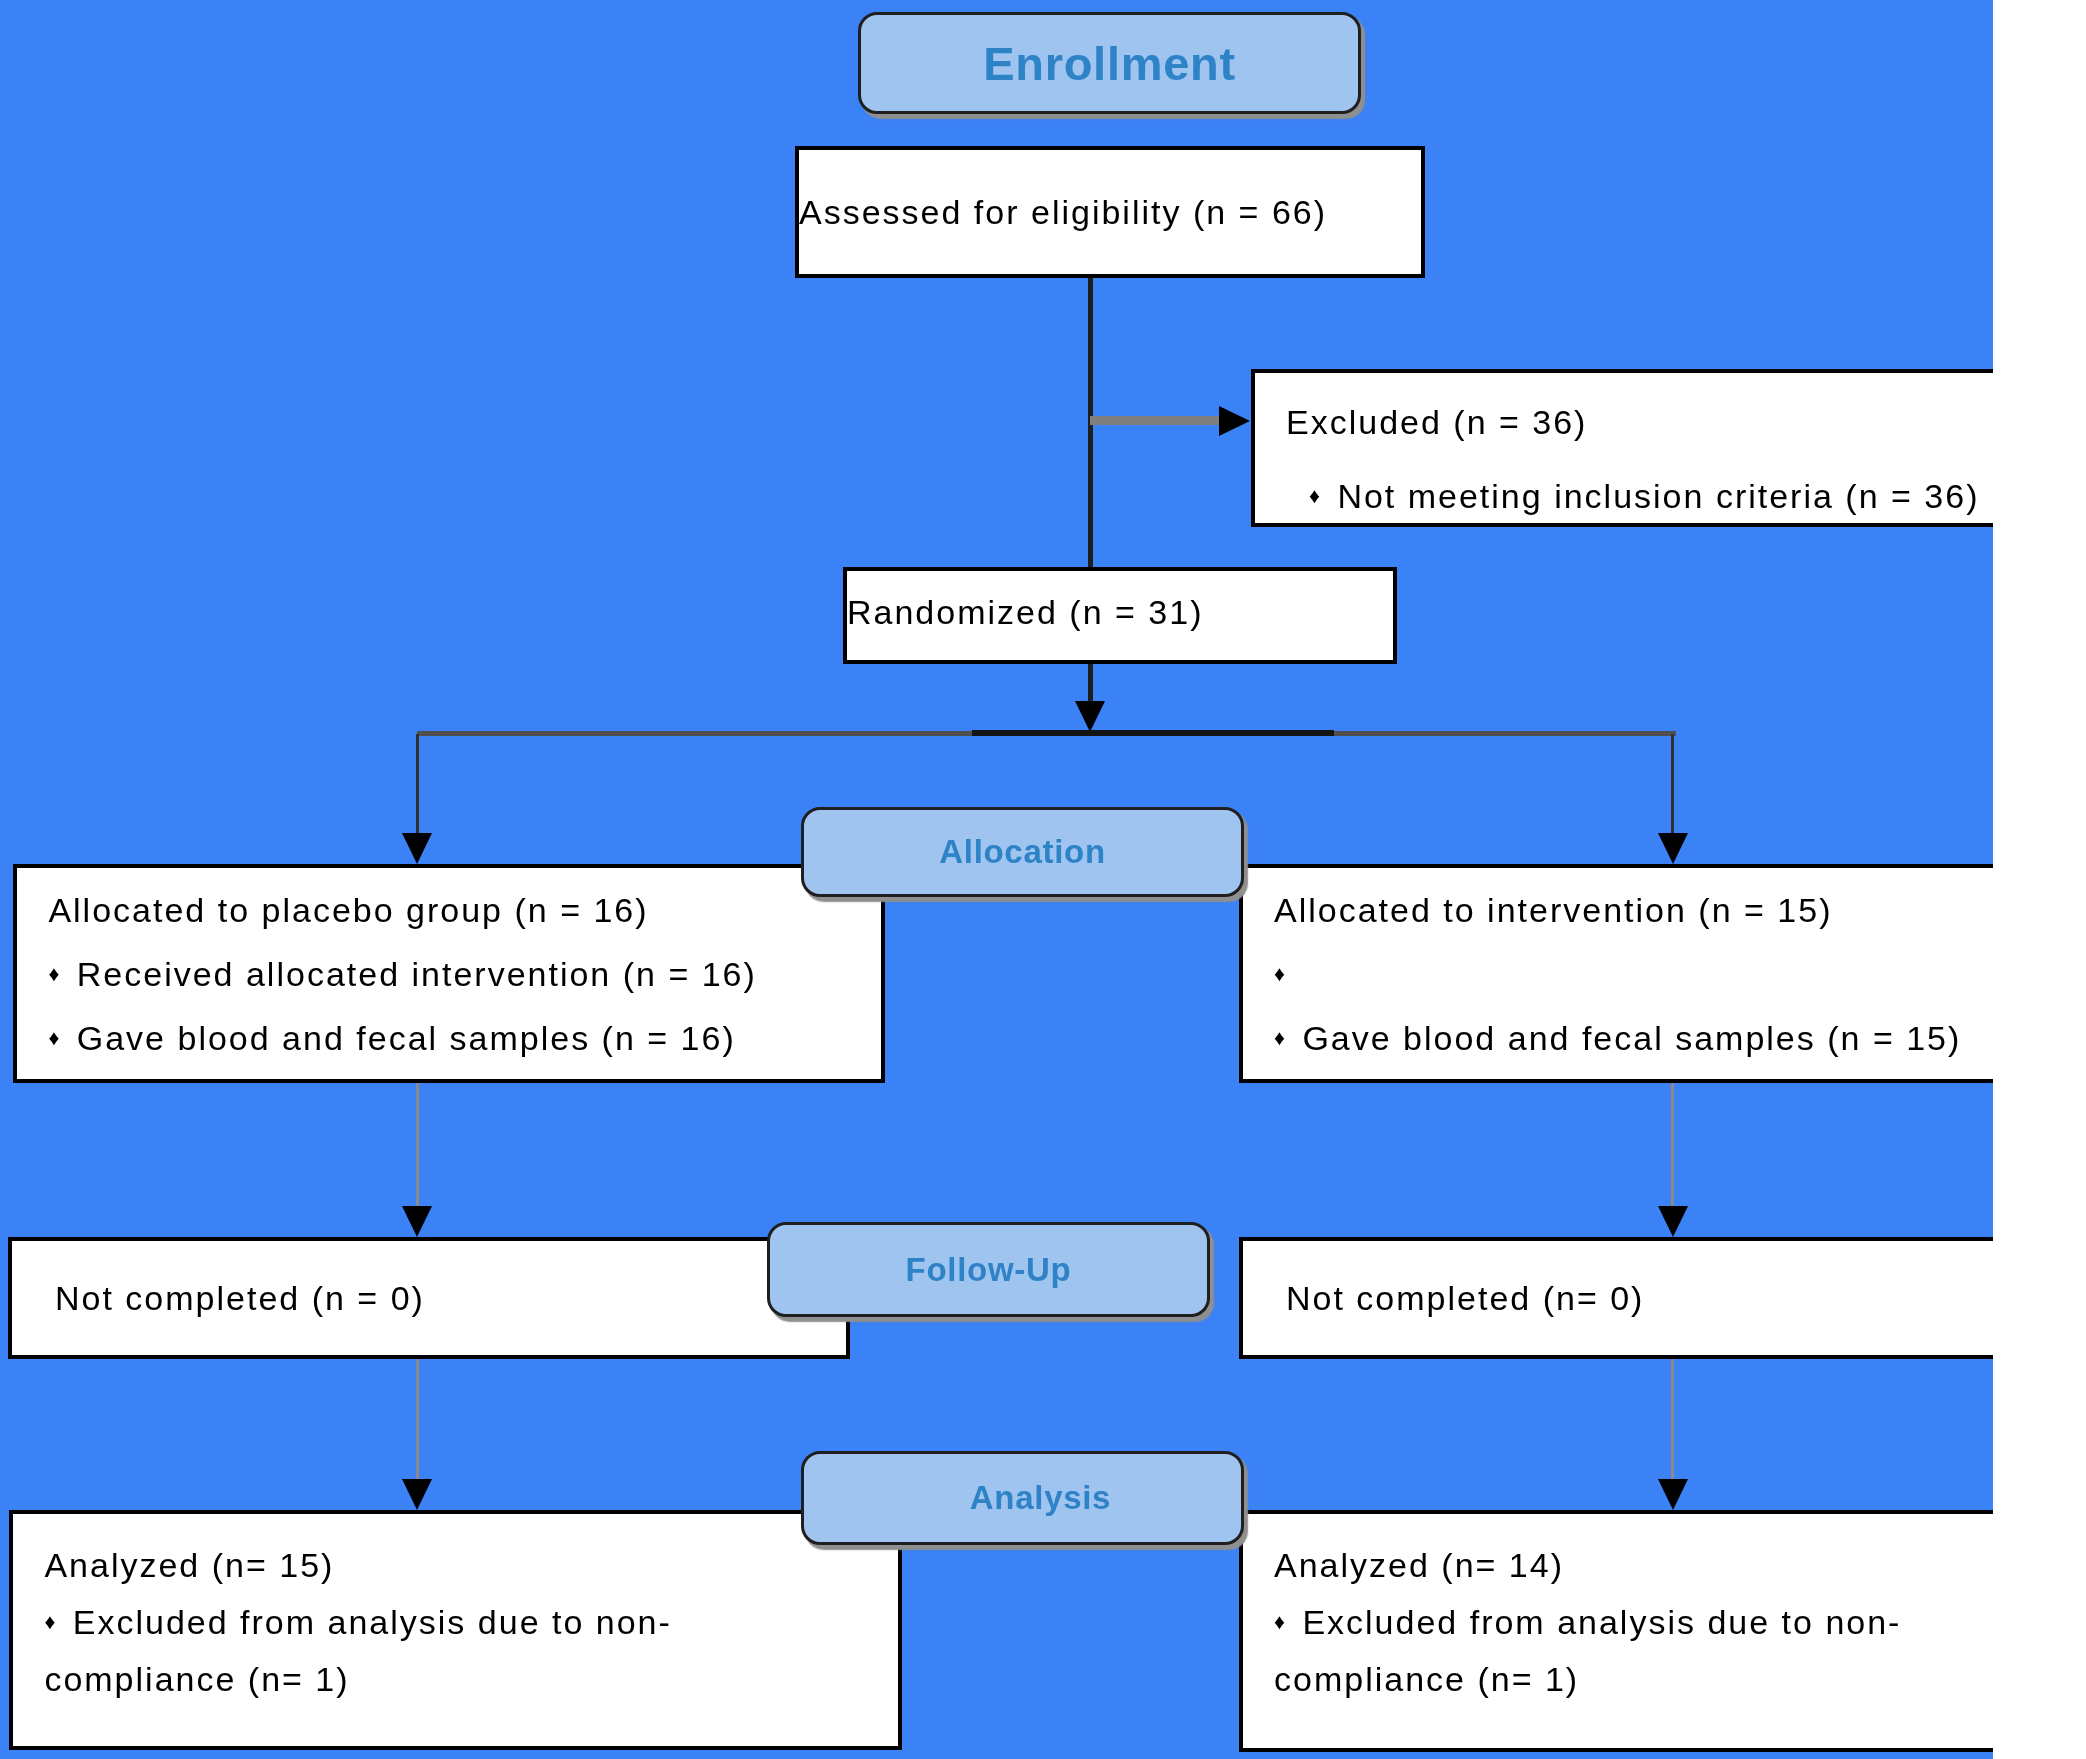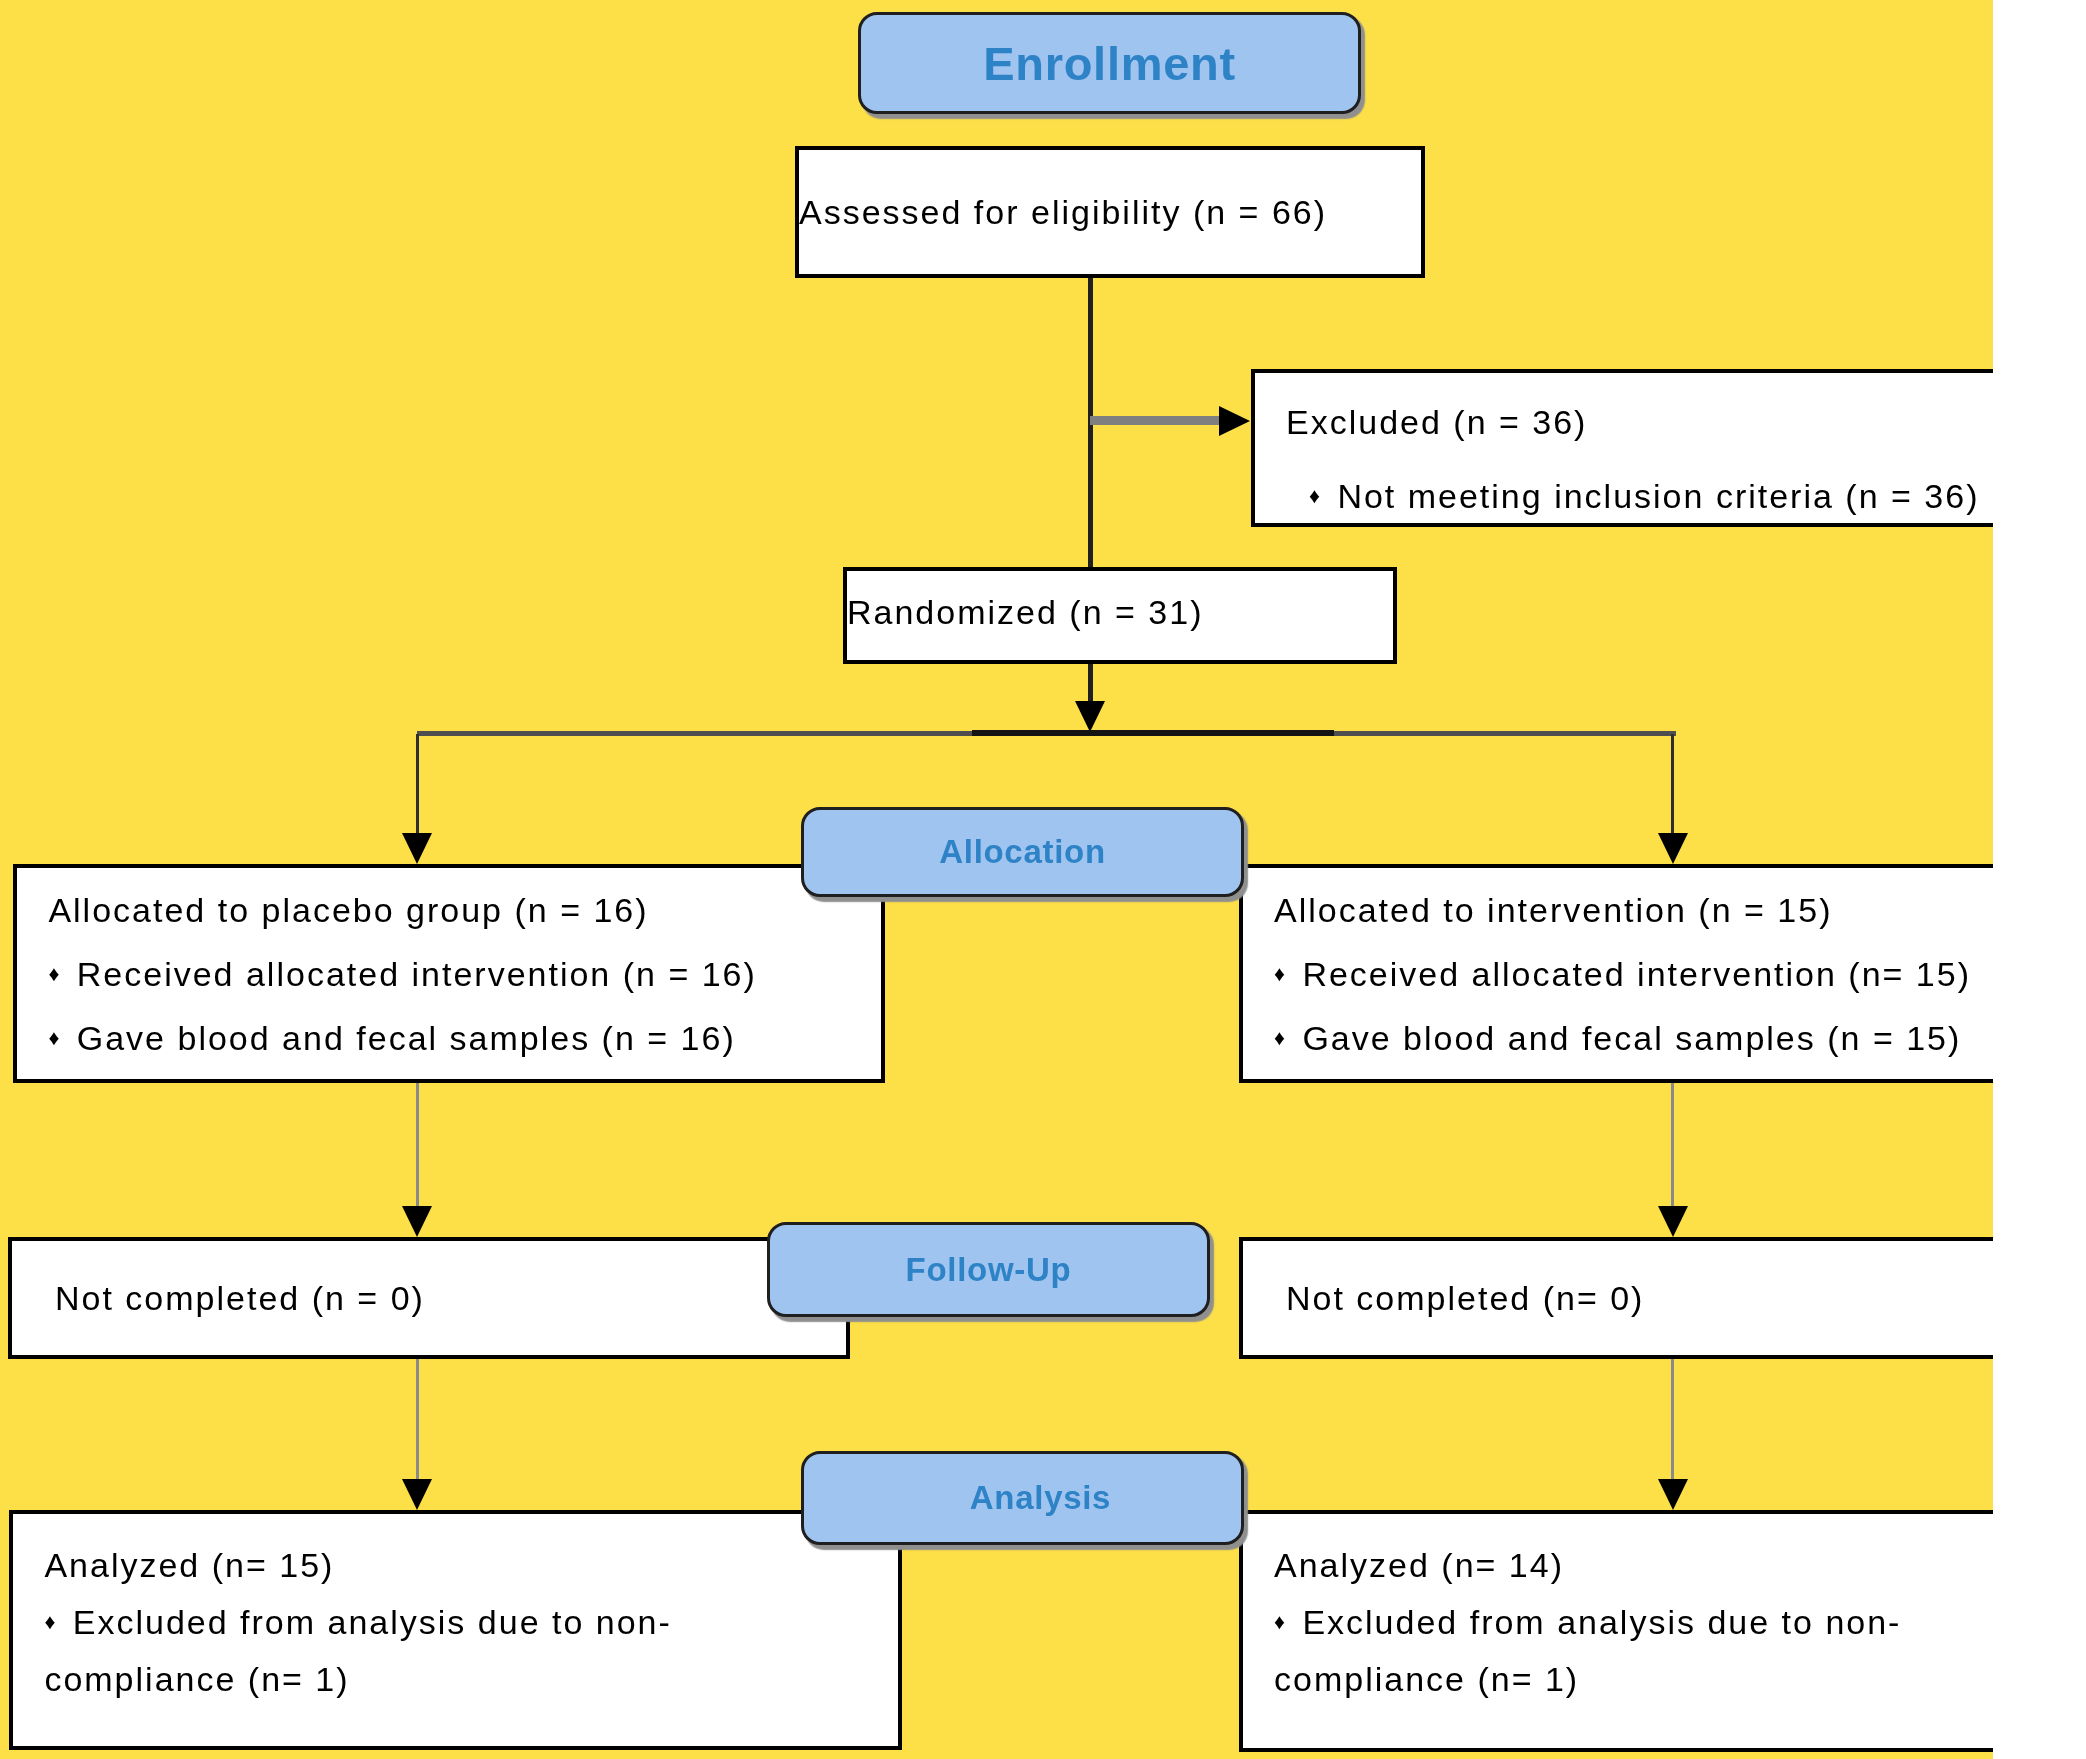--- a/index.html
+++ b/index.html
@@ -1,19 +1,19 @@
 <!DOCTYPE html>
 <html style="font-size:10.7px"><head>
 <meta charset="utf-8">
 <style>
   html,body { margin:0; padding:0; background:#ffffff; }
   #canvas {
     position:relative;
     width:1993px; height:1760px;
-    background:#fde047;
+    background:#3b82f6;
     font-family:"Liberation Sans", sans-serif;
     color:#000000;
     overflow:hidden;
   }
 
   
   .phase-header {
     position:absolute;
     background:#A0C4F0;
     border:3.4px solid #1f1f1f;
@@ -147,21 +147,20 @@
         <span>Gave blood and fecal samples (n = 16)</span>
       </div>
     </div>
   </div>
 
   <div class="box alloc-box" style="left:1239px; top:864px; width:833px; height:219px;">
     <div class="inner">
       <div class="line">Allocated to intervention (n = 15)</div>
       <div class="line">
         <span class="diamond">♦</span>
-        <span>Received allocated intervention (n= 15)</span>
       </div>
       <div class="line">
         <span class="diamond">♦</span>
         <span>Gave blood and fecal samples (n = 15)</span>
       </div>
     </div>
   </div>
 
   <div class="box vcenter-left" style="left:8px; top:1237px; width:842px; height:122px;">
     <span>Not completed (n = 0)</span>

